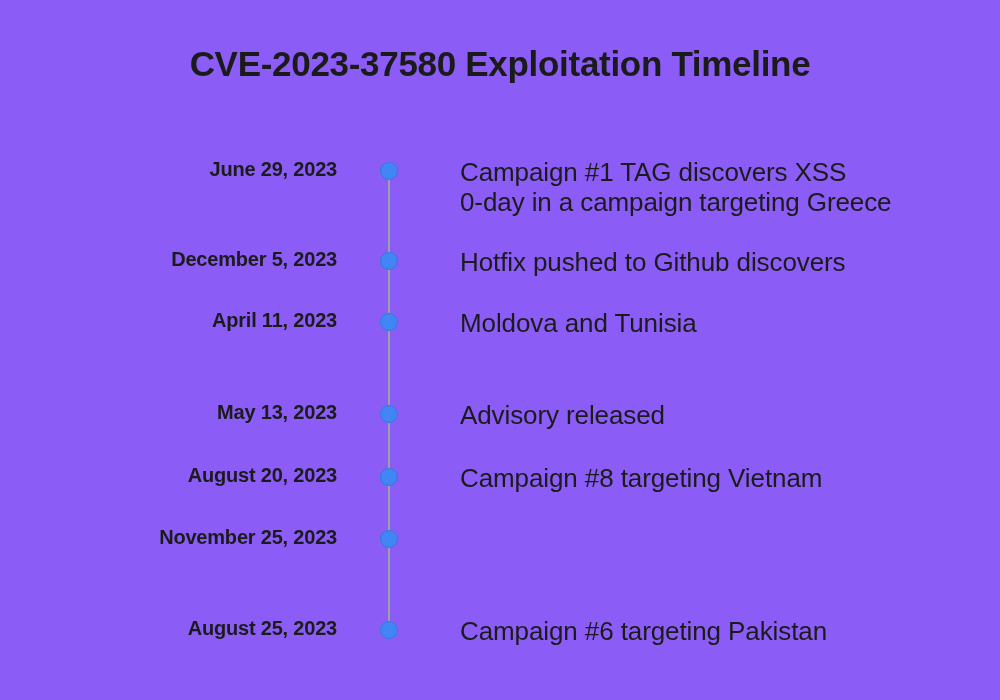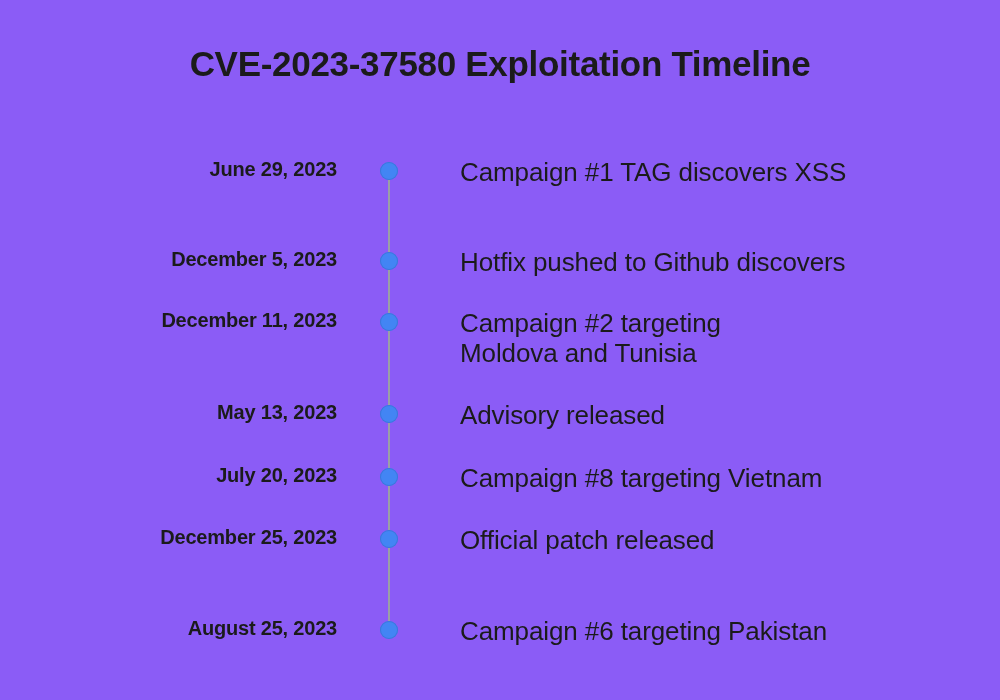--- a/index.html
+++ b/index.html
@@ -108,56 +108,55 @@
   <div class="page-title">CVE-2023-37580 Exploitation Timeline</div>
 
   <div class="timeline">
     <div class="timeline-axis"></div>
     <div id="timeline-rows">
         <div class="timeline-row" style="top: 21px;">
           <div class="row-date">June 29, 2023</div>
           <div class="row-dot"></div>
           <div class="row-desc">
             <span class="desc-line">Campaign #1 TAG discovers XSS</span>
+            <span class="desc-line">0-day in a campaign targeting Greece</span>
           </div>
         </div>
         <div class="timeline-row" style="top: 111px;">
           <div class="row-date">December 5, 2023</div>
           <div class="row-dot"></div>
           <div class="row-desc">
             <span class="desc-line">Hotfix pushed to Github discovers</span>
           </div>
         </div>
         <div class="timeline-row" style="top: 172px;">
-          <div class="row-date">December 11, 2023</div>
+          <div class="row-date">April 11, 2023</div>
           <div class="row-dot"></div>
           <div class="row-desc">
-            <span class="desc-line">Campaign #2 targeting</span>
             <span class="desc-line">Moldova and Tunisia</span>
           </div>
         </div>
         <div class="timeline-row" style="top: 264px;">
           <div class="row-date">May 13, 2023</div>
           <div class="row-dot"></div>
           <div class="row-desc">
             <span class="desc-line">Advisory released</span>
           </div>
         </div>
         <div class="timeline-row" style="top: 327px;">
-          <div class="row-date">July 20, 2023</div>
+          <div class="row-date">August 20, 2023</div>
           <div class="row-dot"></div>
           <div class="row-desc">
             <span class="desc-line">Campaign #8 targeting Vietnam</span>
           </div>
         </div>
         <div class="timeline-row" style="top: 389px;">
-          <div class="row-date">December 25, 2023</div>
+          <div class="row-date">November 25, 2023</div>
           <div class="row-dot"></div>
           <div class="row-desc">
-            <span class="desc-line">Official patch released</span>
           </div>
         </div>
         <div class="timeline-row" style="top: 480px;">
           <div class="row-date">August 25, 2023</div>
           <div class="row-dot"></div>
           <div class="row-desc">
             <span class="desc-line">Campaign #6 targeting Pakistan</span>
           </div>
         </div>
       </div>

